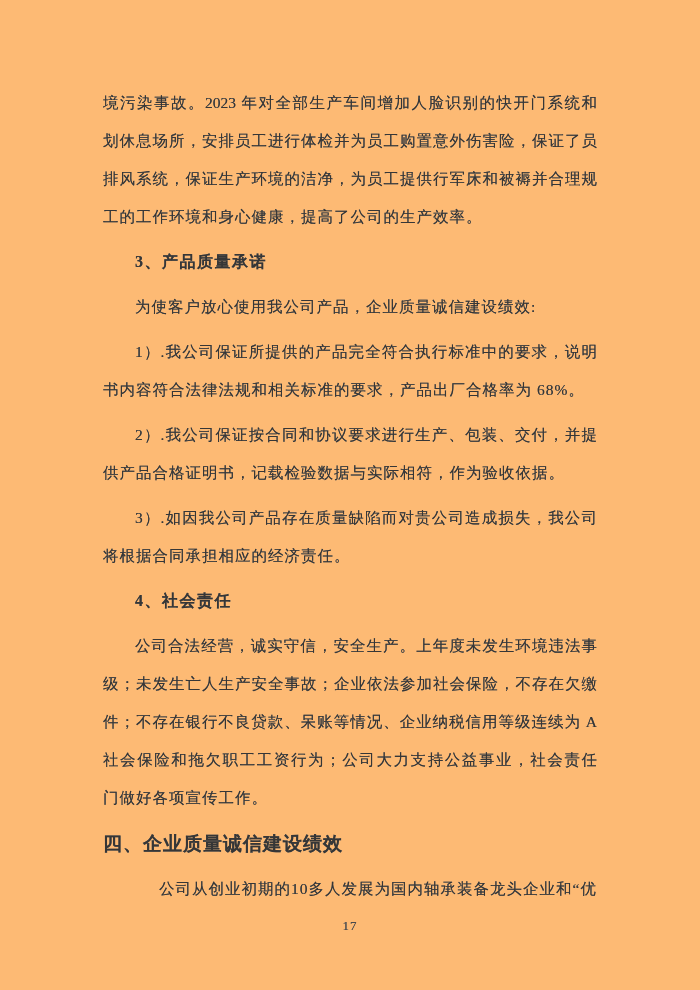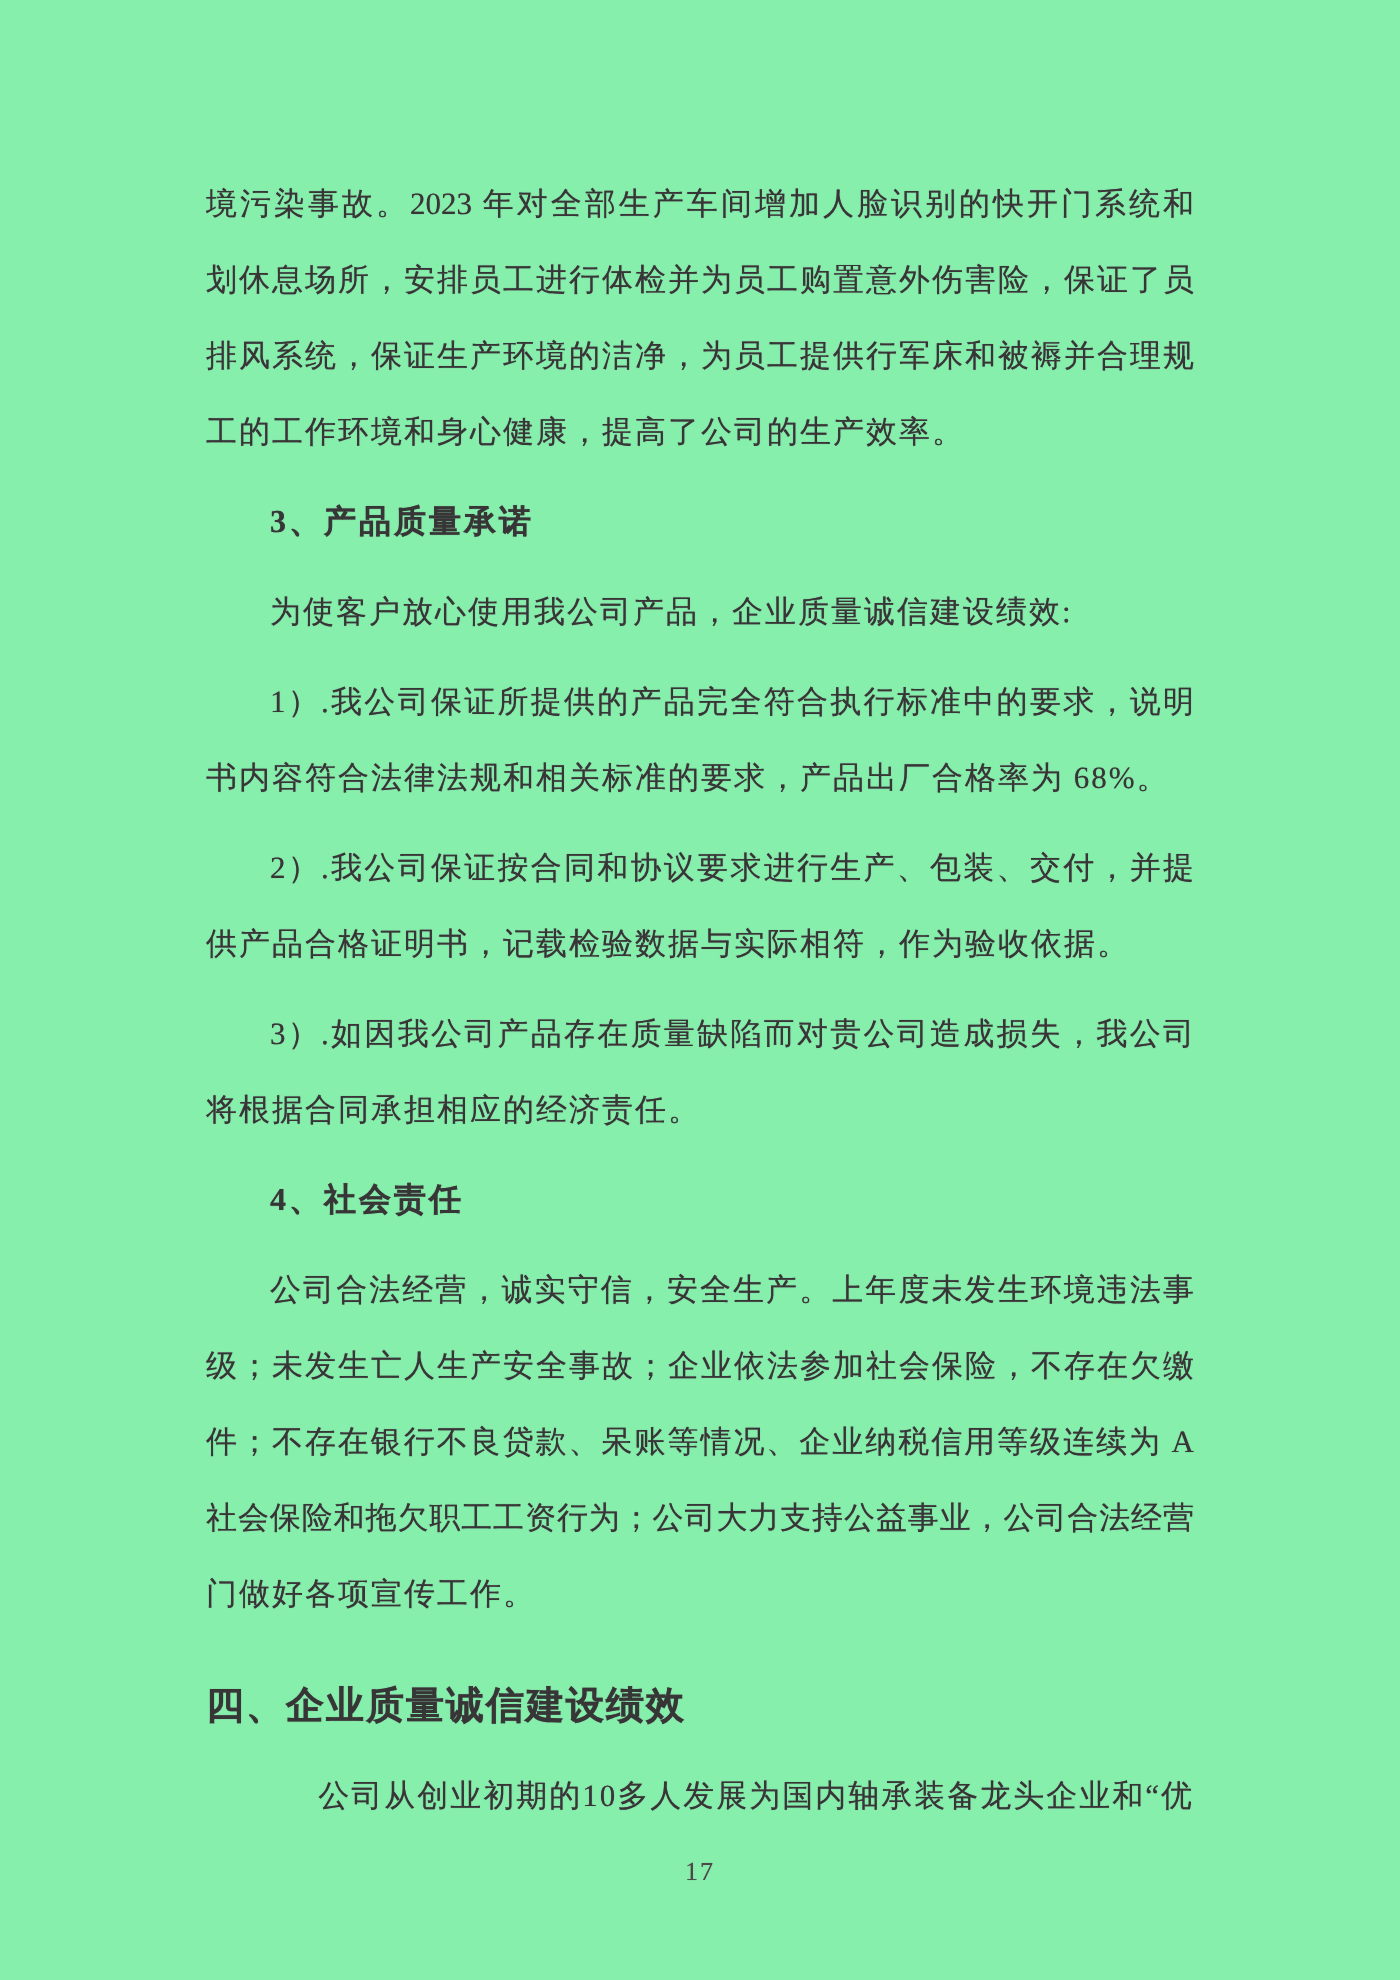--- a/index.html
+++ b/index.html
@@ -4,21 +4,21 @@
 <style>
   html, body {
     margin: 0;
     padding: 0;
     background: #ffffff;
   }
   .page {
     position: relative;
     width: 700px;
     height: 990px;
-    background: #86efac;
+    background: #fdba74;
     overflow: hidden;
     font-family: "Liberation Serif", "DejaVu Serif", serif;
     color: #363636;
     text-shadow: 0 0 0.4px #6a6a6a;
   }
   .body-area {
     position: absolute;
     left: 103px;
     top: 84px;
     width: 494px;
@@ -45,21 +45,21 @@
     font-weight: bold;
     font-size: 16px;
     line-height: 38px;
     letter-spacing: 1.5px;
     margin: 0 0 7px 0;
   }
   .heading.sub { padding-left: 32px; }
   .heading.main {
     font-size: 19px;
     letter-spacing: 1px;
-    margin-top: 18px;
+    margin-top: 8px;
   }
   .page-number {
     margin-top: 9px;
     text-align: center;
     font-size: 13px;
     line-height: 18px;
     letter-spacing: 1px;
     color: #4a4a4a;
   }
 </style>
@@ -96,21 +96,21 @@
       <div class="line fill indent-2">3）.如因我公司产品存在质量缺陷而对贵公司造成损失，我公司</div>
       <div class="line">将根据合同承担相应的经济责任。</div>
     </div>
 
     <div class="heading sub">4、社会责任</div>
 
     <div class="para">
       <div class="line fill indent-2">公司合法经营，诚实守信，安全生产。上年度未发生环境违法事</div>
       <div class="line fill">级；未发生亡人生产安全事故；企业依法参加社会保险，不存在欠缴</div>
       <div class="line fill">件；不存在银行不良贷款、呆账等情况、企业纳税信用等级连续为 A</div>
-      <div class="line fill">社会保险和拖欠职工工资行为；公司大力支持公益事业，公司合法经营</div>
+      <div class="line fill">社会保险和拖欠职工工资行为；公司大力支持公益事业，社会责任</div>
       <div class="line">门做好各项宣传工作。</div>
     </div>
 
     <div class="heading main">四、企业质量诚信建设绩效</div>
 
     <div class="para">
       <div class="line indent-3">公司从创业初期的10多人发展为国内轴承装备龙头企业和“优</div>
     </div>
 
     <div class="page-number">17</div>

